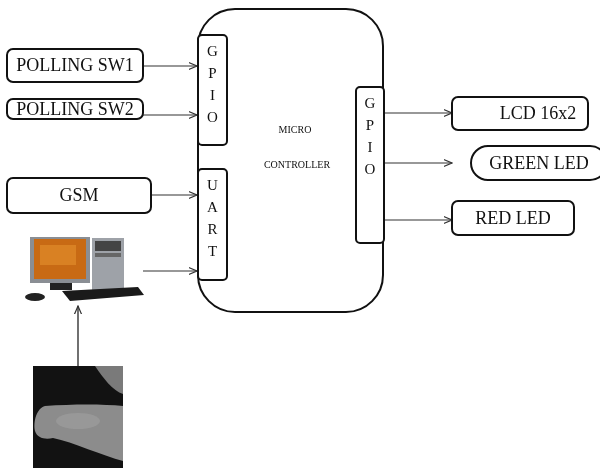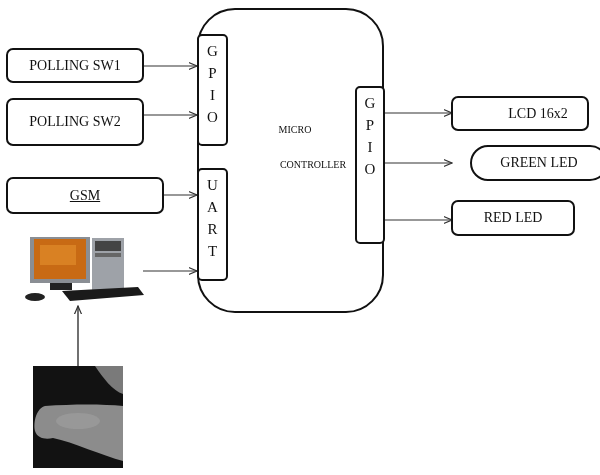--- a/index.html
+++ b/index.html
@@ -1,17 +1,17 @@
 <!DOCTYPE html>
 <html><head>
 <meta charset="utf-8">
 <style>
   html,body{margin:0;padding:0;background:#ffffff;}
   body{width:600px;height:475px;position:relative;overflow:hidden;font-family:"Liberation Serif","DejaVu Serif",serif;color:#111;}
-  .box{position:absolute;border:2.5px solid #111;border-radius:7px;background:#fff;display:flex;align-items:center;justify-content:center;font-size:14px;box-sizing:border-box;}
+  .box{position:absolute;border:2.5px solid #111;border-radius:7px;background:#fff;display:flex;align-items:center;justify-content:center;font-size:18px;box-sizing:border-box;}
   .mcu{position:absolute;left:197px;top:8px;width:187px;height:305px;border:2.5px solid #111;border-radius:38px;box-sizing:border-box;background:#fff;}
   .port{position:absolute;border:2.5px solid #111;border-radius:5px;background:#fff;box-sizing:border-box;display:flex;flex-direction:column;align-items:center;font-size:15px;line-height:22px;padding-top:4px;}
   .mcu-label{position:absolute;font-size:10px;text-align:center;}
   svg.wires{position:absolute;left:0;top:0;}
   .pc{position:absolute;left:20px;top:235px;width:125px;height:72px;}
   .finger{position:absolute;left:33px;top:366px;width:90px;height:102px;background:#111;overflow:hidden;}
 </style>
 </head>
 <body>
 
@@ -27,30 +27,30 @@
   <line x1="143" y1="271" x2="197" y2="271" stroke="#333" stroke-width="1.2" marker-end="url(#arr)"></line>
   <line x1="78" y1="366" x2="78" y2="306" stroke="#111" stroke-width="1.2" marker-end="url(#arr)"></line>
   <line x1="383" y1="113" x2="452" y2="113" stroke="#333" stroke-width="1.2" marker-end="url(#arr)"></line>
   <line x1="383" y1="163" x2="452" y2="163" stroke="#333" stroke-width="1.2" marker-end="url(#arr)"></line>
   <line x1="383" y1="220" x2="452" y2="220" stroke="#333" stroke-width="1.2" marker-end="url(#arr)"></line>
 </svg>
 
 <div class="box" style="left:6px;top:48px;width:138px;height:35px;">
   <span>POLLING SW1</span>
 </div>
-<div class="box" style="left:6px;top:98px;width:138px;height:48px;">
+<div class="box" style="left:6px;top:98px;width:138px;height:22px;">
   <span>POLLING SW2</span>
 </div>
-<div class="box" style="left:6px;top:177px;width:158px;height:37px;text-decoration:underline;">
+<div class="box" style="left:6px;top:177px;width:146px;height:37px;">
   <span>GSM</span>
 </div>
 
 <div class="mcu"></div>
 <div class="mcu-label" style="left:245px;top:124px;width:100px;">MICRO</div>
-<div class="mcu-label" style="left:248px;top:159px;width:130px;">CONTROLLER</div>
+<div class="mcu-label" style="left:232px;top:159px;width:130px;">CONTROLLER</div>
 
 <div class="port" style="left:197px;top:34px;width:31px;height:112px;">
   <span>G</span>
   <span>P</span>
   <span>I</span>
   <span>O</span>
 </div>
 <div class="port" style="left:197px;top:168px;width:31px;height:113px;">
   <span>U</span>
   <span>A</span>

